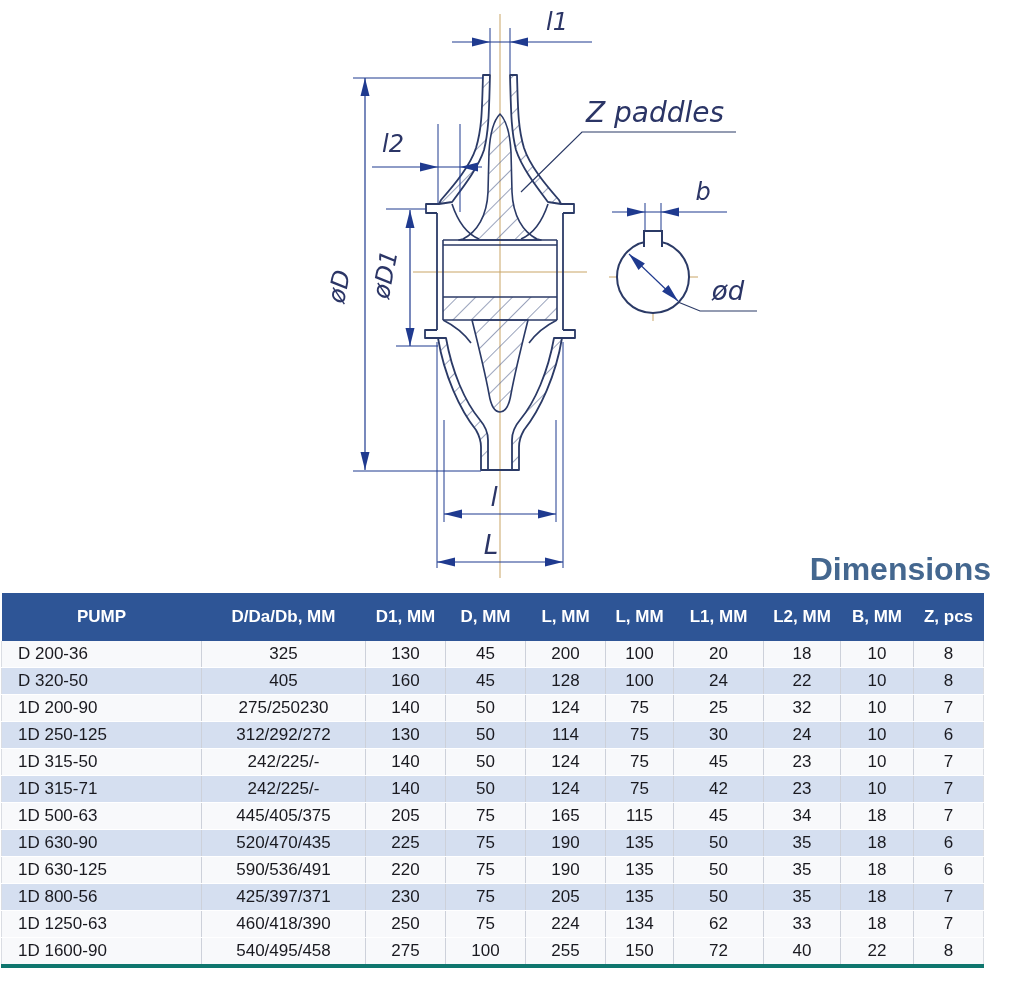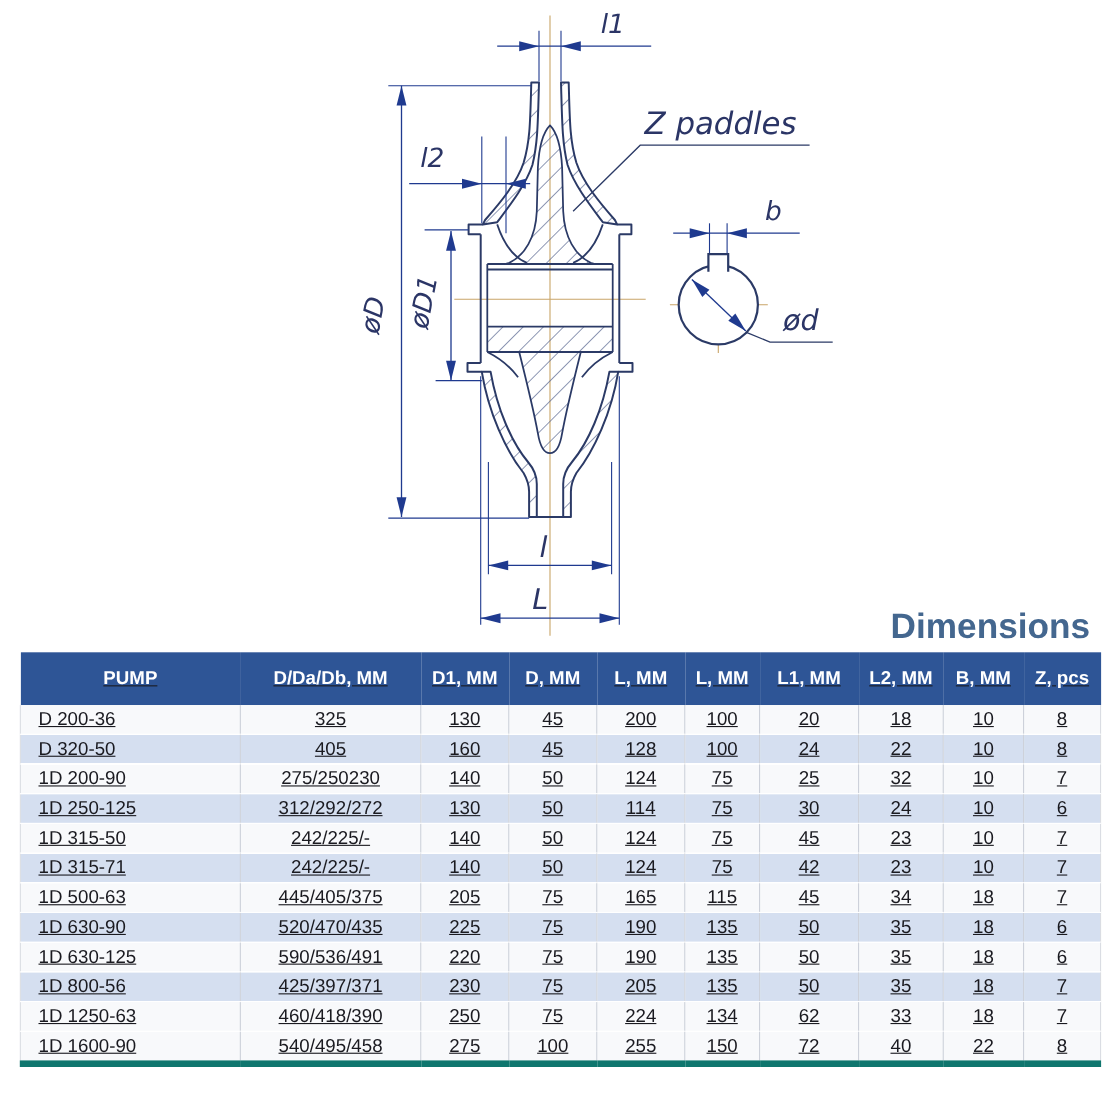--- a/index.html
+++ b/index.html
@@ -11,39 +11,39 @@
   .cad-label{
     font-family:"DejaVu Sans",sans-serif;font-style:italic;
     fill:#2b3566;
   }
   .table-title{
     position:absolute;top:551px;right:26px;
     font-size:32px;font-weight:bold;color:var(--title-color,#44678f);
     letter-spacing:0px;
   }
   table.dims{
-    position:absolute;top:593px;left:18px;width:982px;
+    position:absolute;top:593px;left:1px;width:982px;
     border-collapse:collapse;table-layout:fixed;
-    font-size:17px;color:#1a1a20;text-decoration:underline;
+    font-size:17px;color:#1a1a20;
   }
   table.dims thead th{
     background:var(--header-bg,#2e5596);color:var(--header-text,#ffffff);
     font-weight:bold;font-size:17px;height:48px;text-align:center;
     border:none;padding:0;
   }
   table.dims tbody td{
     height:26px;text-align:center;padding:0;
     background:var(--row-bg,#f8f9fb);
     border-right:1px solid #cdd1da;
     border-bottom:1px solid #ffffff;
     white-space:nowrap;overflow:hidden;
   }
   table.dims tbody td:first-child{border-left:1px solid #dadde3;}
   table.dims tbody td:last-child{border-right:1px solid #dadde3;}
-  table.dims tbody tr:last-child td{border-bottom:6px solid #0f766e;}
+  table.dims tbody tr:last-child td{border-bottom:4px solid #0f766e;}
   table.dims tbody tr.alt td{background:var(--row-alt-bg,#d5dff0);}
   table.dims td.col-pump{text-align:left;padding-left:16px;}
 </style>
 </head>
 <body>
 
 <svg class="drawing" width="1017" height="590" viewBox="0 0 1017 590">
   <defs>
     <pattern id="hatch" width="13" height="13" patternUnits="userSpaceOnUse" patternTransform="rotate(45 0 0)">
       <line x1="0" y1="0" x2="0" y2="13" stroke="#55648e" stroke-width="1.2"></line>

